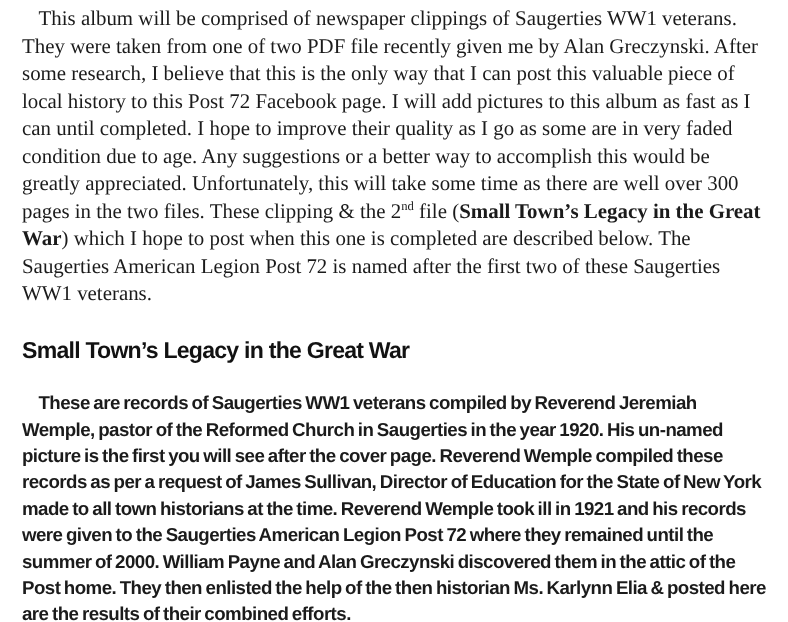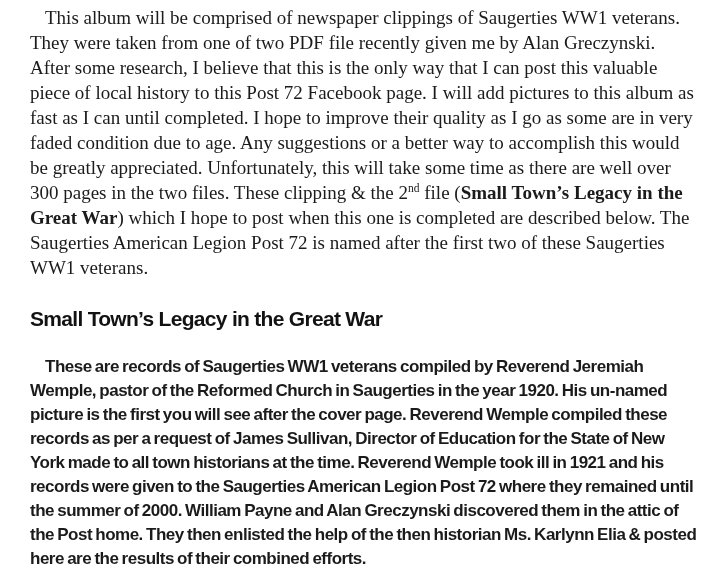--- a/index.html
+++ b/index.html
@@ -9,21 +9,21 @@
   }
   body {
     width: 716px;
     height: 565px;
     overflow: hidden;
   }
   .page {
     box-sizing: border-box;
     width: 716px;
     height: 451px;
-    padding: 5px 18px 0 30px;
+    padding: 5px 18px 0 20px;
     background: #ffffff;
   }
   .intro-para {
     margin: 0;
     font-family: "Liberation Serif", serif;
     font-size: 19px;
     line-height: 25px;
     color: #1b1b1b;
     text-indent: 15px;
     text-rendering: optimizeLegibility;

